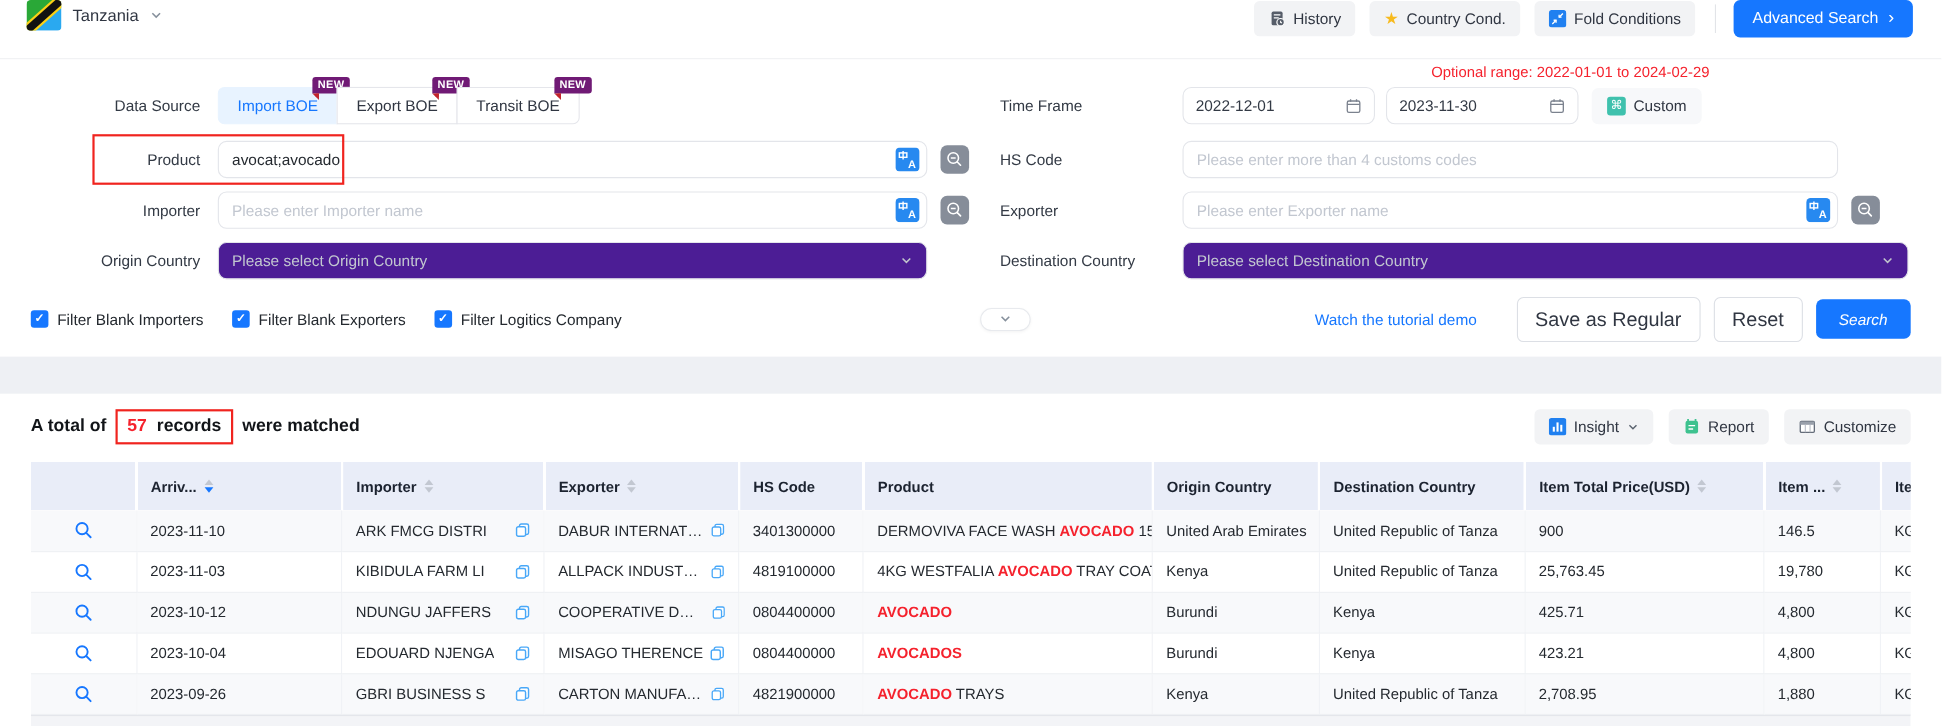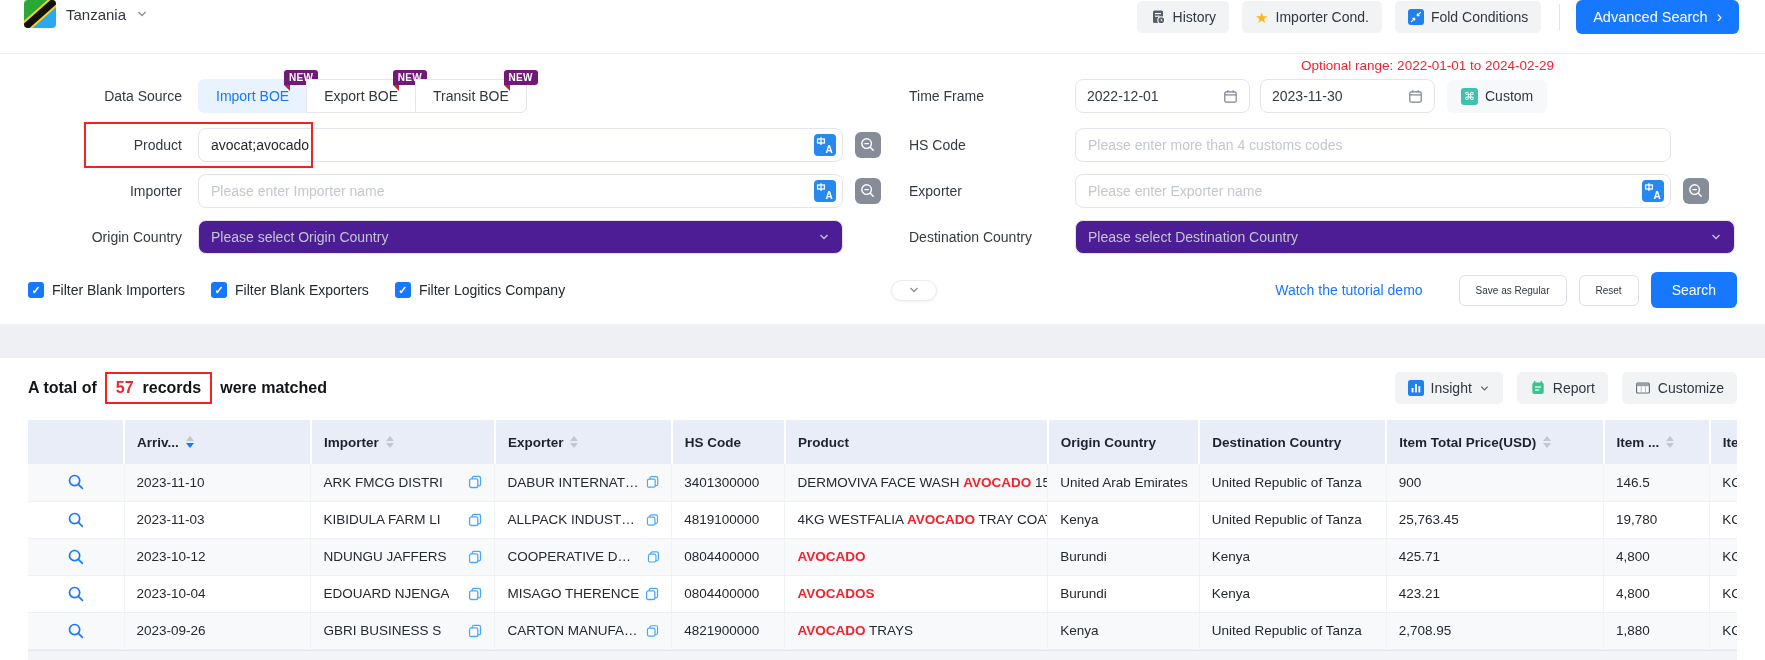--- a/index.html
+++ b/index.html
@@ -64,23 +64,23 @@
   .check-row { margin-top:18px; display:flex; align-items:center; height:36px; }
   .chk { display:flex; align-items:center; gap:8px; margin-right:26px; font-size:14px; color:#24292f; cursor:pointer; }
   .chk-box { width:16px; height:16px; background:#1677ff; border-radius:3px; color:#fff; flex:none;
     font-size:11px; line-height:16px; text-align:center; font-weight:700; }
   .collapse-pill { width:46px; height:21px; border:1px solid #e8eaee; border-radius:11px; background:#fff;
     display:flex; align-items:center; justify-content:center; margin-left:300px;
     box-shadow:0 1px 3px rgba(0,0,0,.05); cursor:pointer; }
   .check-right { margin-left:auto; display:flex; align-items:center; }
   .tut-link { color:#1677ff; font-size:14px; margin-right:24px; cursor:pointer; }
   .ghost-btn { background:#fff; border:1px solid #dcdfe5; border-radius:6px; padding:9px 16px;
-    font-size:10px; color:#303642; margin-left:12px; cursor:pointer; }
+    font-size:18px; color:#303642; margin-left:12px; cursor:pointer; }
   .search-btn { background:#1677ff; color:#fff; border:none; border-radius:6px; padding:10px 21px;
-    font-size:14px; margin-left:12px; cursor:pointer; font-family:inherit; }
+    font-size:14px; margin-left:12px; cursor:pointer; font-family:inherit;font-style:italic; }
   .annot-product { position:absolute; left:84px; top:68px; width:229px; height:46px;
     border:2px solid #f0241f; pointer-events:none; z-index:6; }
   
   .gray-band { height:34px; background:#eef0f4; }
   .results { padding:14px 28px 0 28px; background:#fff; }
   .summary-row { display:flex; align-items:center; }
   .summary { font-size:16px; font-weight:700; color:#111418; display:flex; align-items:center; }
   .count-box { display:flex; align-items:baseline; border:2px solid #f0241f; padding:5px 9px; margin:0 8px; gap:9px; }
   .count { color:#f5222d; }
   .res-btns { margin-left:auto; display:flex; }
@@ -128,21 +128,21 @@
         <rect x="3" y="1.5" width="10" height="12.5" rx="1.5" fill="#565d69"></rect>
         <line x1="5" y1="4.6" x2="11" y2="4.6" stroke="#fff" stroke-width="1.1"></line>
         <line x1="5" y1="7.2" x2="9.5" y2="7.2" stroke="#fff" stroke-width="1.1"></line>
         <circle cx="11.2" cy="11.2" r="3.4" fill="#565d69" stroke="#fff" stroke-width="1.1"></circle>
         <polyline points="11.2,9.8 11.2,11.3 12.4,12" fill="none" stroke="#fff" stroke-width="1"></polyline>
       </svg>
       <span>History</span>
     </div>
     <div class="pill-btn">
       <span class="star">★</span>
-      <span>Importer Cond.</span>
+      <span>Country Cond.</span>
     </div>
     <div class="pill-btn">
       <svg width="16" height="16" viewBox="0 0 16 16">
         <rect width="16" height="16" rx="3" fill="#2080f0"></rect>
         <line x1="12.8" y1="3.2" x2="9.4" y2="6.6" stroke="#fff" stroke-width="1.2"></line>
         <polyline points="9.4,4.4 9.4,6.6 11.6,6.6" fill="none" stroke="#fff" stroke-width="1.2"></polyline>
         <line x1="3.2" y1="12.8" x2="6.6" y2="9.4" stroke="#fff" stroke-width="1.2"></line>
         <polyline points="6.6,11.6 6.6,9.4 4.4,9.4" fill="none" stroke="#fff" stroke-width="1.2"></polyline>
       </svg>
       <span>Fold Conditions</span>

